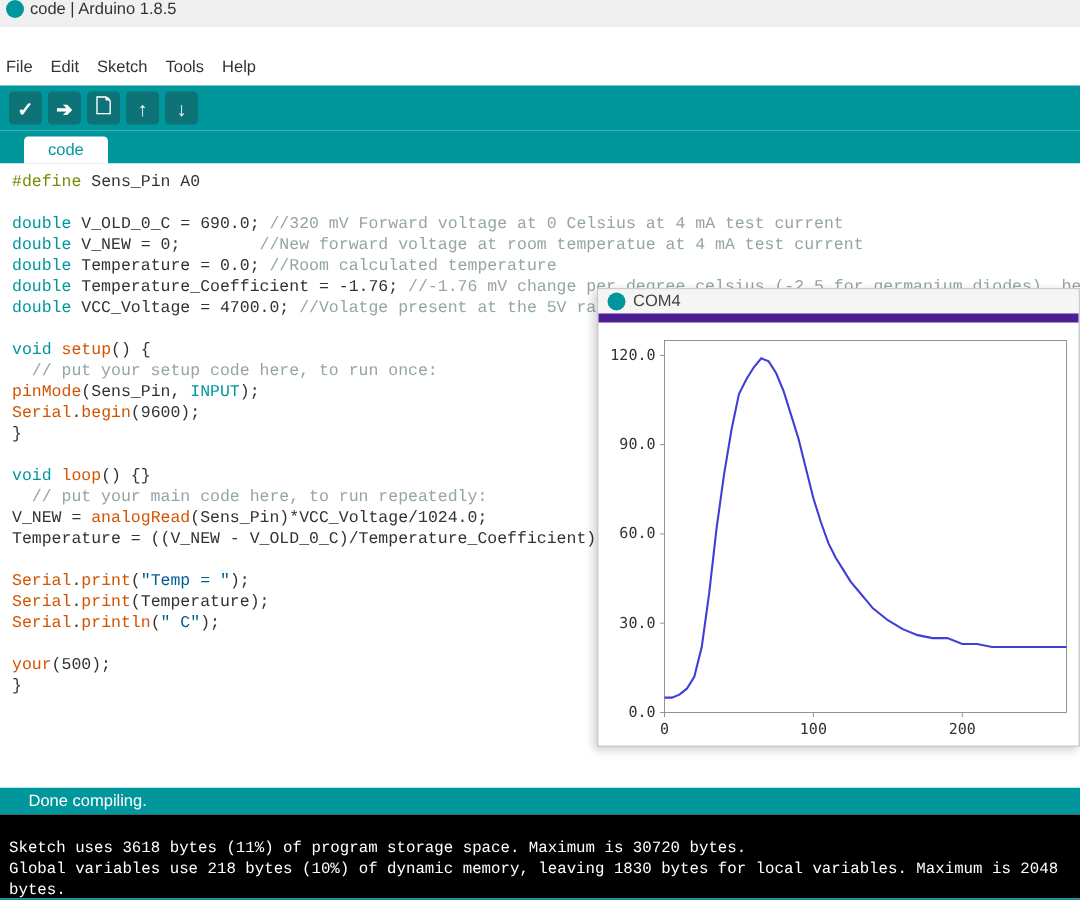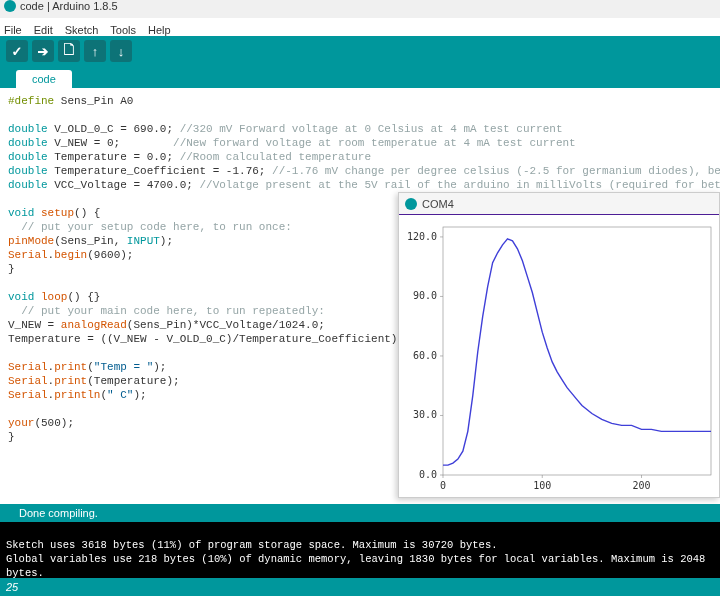--- a/index.html
+++ b/index.html
@@ -1,36 +1,36 @@
 <!DOCTYPE html>
 <html><head>
 <meta charset="utf-8">
 <style>
 * { margin: 0; padding: 0; box-sizing: border-box; }
 body { font-family: Arial, sans-serif; font-size: 12px; width: 720px; height: 600px; overflow: hidden; background: #fff; position: relative; }
 .titlebar { height: 18px; background: #f0f0f0; display: flex; padding-left: 4px; font-size: 11px; color: #333; }
 .titlebar .icon { width: 12px; height: 12px; background: #00979c; border-radius: 50%; margin-right: 4px; }
-.menubar { height: 18px; background: #fff; display: flex; align-items: flex-end; padding-left: 4px; font-size: 11px; color: #333; }
+.menubar { height: 18px; background: #fff; display: flex; align-items: flex-start; padding-left: 4px; font-size: 11px; color: #333; margin-top: 21px; }
 .menubar span { margin-right: 12px; cursor: default; }
 .toolbar { height: 30px; background: #00979c; display: flex; align-items: center; padding: 0 6px; }
 .toolbar .btn { width: 22px; height: 22px; background: #0d7377; border-radius: 3px; margin-right: 4px; display: flex; align-items: center; justify-content: center; color: #fff; font-size: 13px; font-weight: bold; }
 .tabbar { height: 22px; background: #00979c; display: flex; align-items: flex-end; padding-left: 16px; }
 .tab { background: #fff; padding: 3px 16px; border-radius: 3px 3px 0 0; font-size: 11px; color: #00979c; }
 .editor { height: 416px; background: #fff; padding: 6px 8px; font-family: "Courier New", monospace; font-size: 11px; line-height: 14px; color: #333; position: relative; white-space: pre; overflow: hidden; }
 .editor .k-macro { color: #728e00; }
 .editor .k-type { color: #00979c; }
 .editor .k-func { color: #d35400; }
 .editor .k-const { color: #00979c; }
 .editor .k-comment { color: #95a5a6; }
 .editor .k-str { color: #005c8f; }
 .statusbar { height: 18px; background: #00979c; color: #fff; font-size: 11px; display: flex; align-items: center; padding-left: 19px; }
 .console { height: 56px; background: #000; color: #fff; font-family: "Courier New", monospace; font-size: 10.5px; padding: 16px 6px; line-height: 14px; white-space: pre-wrap; }
 .footer { height: 18px; background: #00979c; color: #fff; font-size: 11px; display: flex; align-items: center; padding-left: 6px; font-style: italic; }
 .plotwin { position: absolute; left: 398px; top: 192px; width: 322px; height: 306px; background: #fff; border: 1px solid #ccc; box-shadow: -2px 2px 6px rgba(0,0,0,0.2); }
-.plotwin .pwtitle { height: 22px; background: #f5f5f5; border-bottom: 1px solid #4c1d95; display: flex; align-items: center; padding-left: 6px; font-size: 11px; color: #444; }
+.plotwin .pwtitle { height: 22px; background: #f5f5f5; border-bottom: 6px solid #4c1d95; display: flex; align-items: center; padding-left: 6px; font-size: 11px; color: #444; }
 .plotwin .pwtitle .icon { width: 12px; height: 12px; background: #00979c; border-radius: 50%; margin-right: 5px; }
 .plotarea { width: 100%; height: 282px; position: relative; }
 </style>
 </head>
 <body>
 
 <div class="titlebar">
   <span class="icon"></span>
   <span>code | Arduino 1.8.5</span>
 </div>

